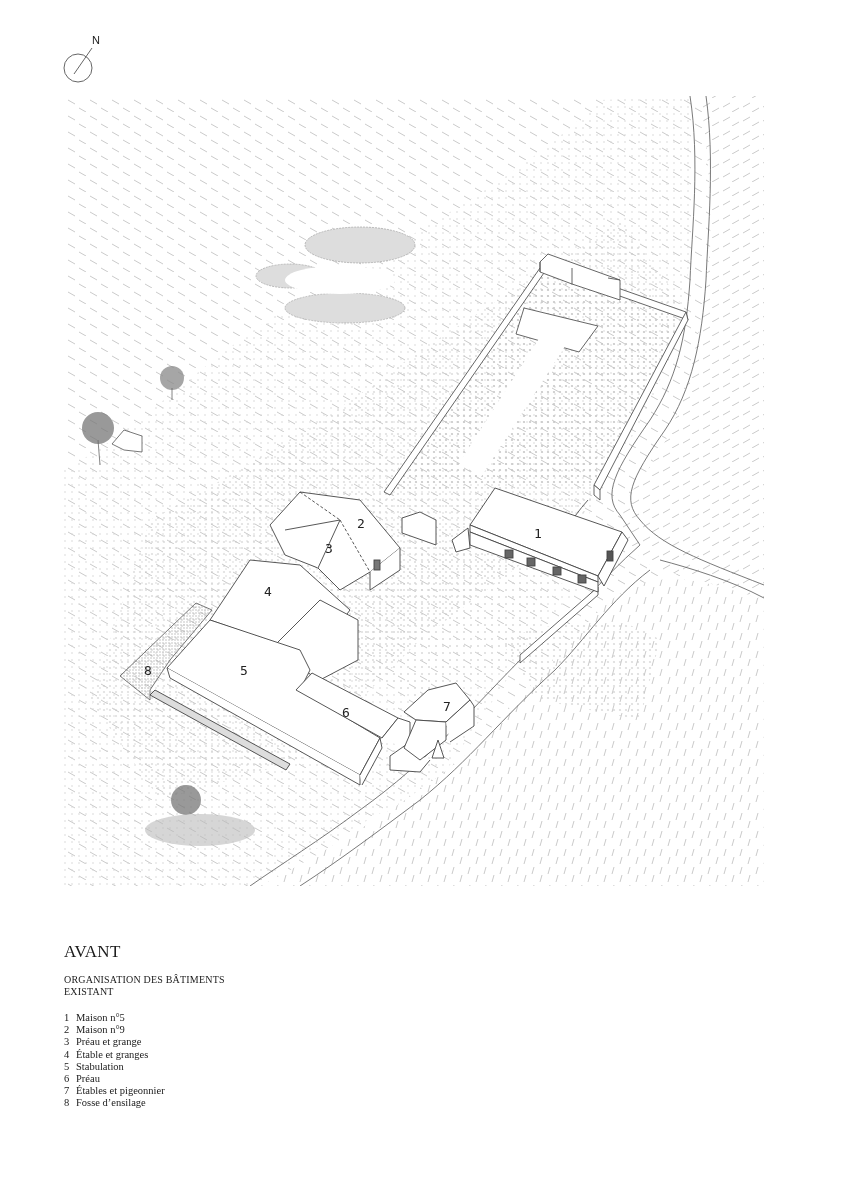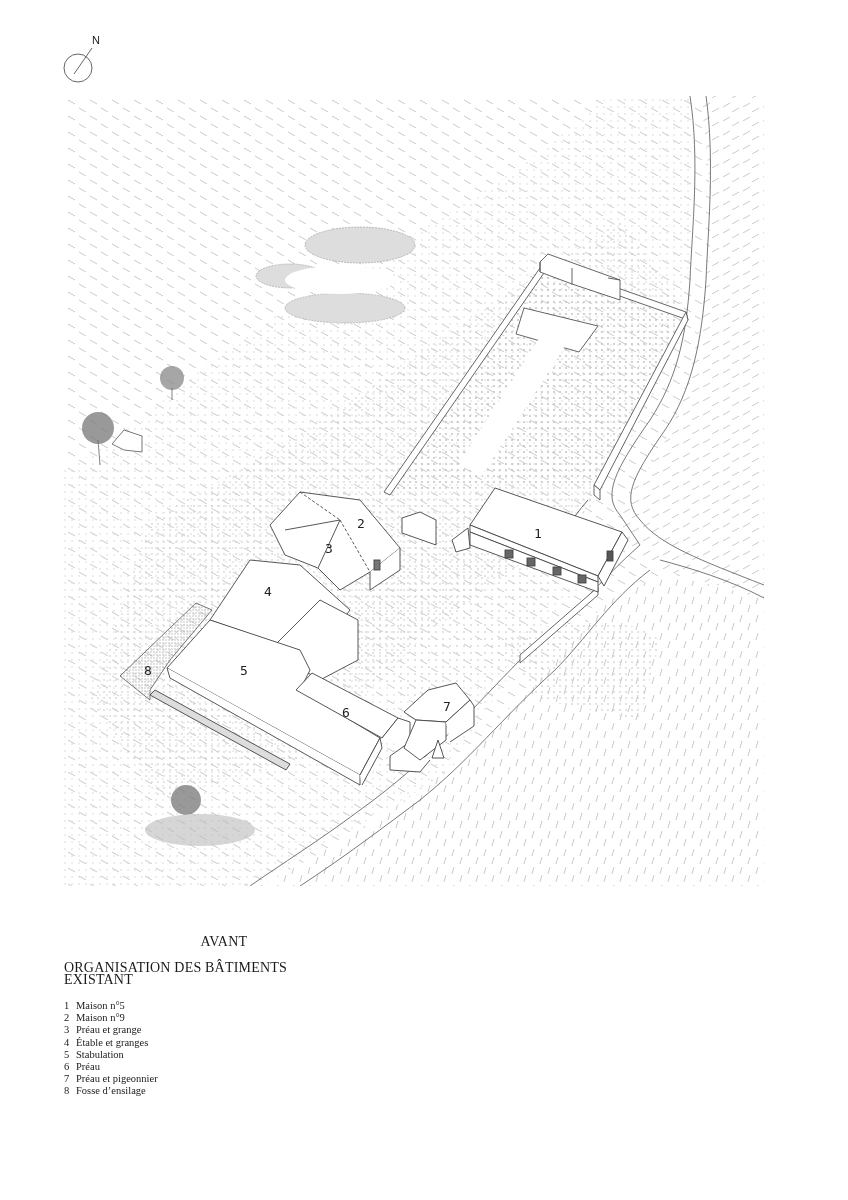--- a/index.html
+++ b/index.html
@@ -3,22 +3,22 @@
   <meta charset="utf-8">
   <style>
     html, body { margin: 0; padding: 0; background: #ffffff; }
     body { width: 848px; height: 1200px; position: relative; overflow: hidden;
            font-family: "Liberation Serif", "DejaVu Serif", serif; color: #1a1a1a; }
     .compass { position: absolute; left: 62px; top: 34px; width: 40px; height: 52px; }
     .compass-label { position: absolute; left: 92px; top: 34px; font-family: "Liberation Sans", "DejaVu Sans", sans-serif;
                      font-size: 11px; color: #222; }
     .plan { position: absolute; left: 64px; top: 96px; width: 700px; height: 790px; }
     .caption { position: absolute; left: 64px; top: 930px; width: 320px; }
-    .caption-title { font-size: 14px; letter-spacing: 0.3px; margin: 4px 0 12px 0; font-weight: normal; text-align: center; }
-    .caption-subtitle { font-size: 14px; line-height: 12px; margin: 0 0 14px 0; text-transform: uppercase; letter-spacing: 0.2px; }
+    .caption-title { font-size: 17px; letter-spacing: 0.3px; margin: 12px 0 12px 0; font-weight: normal; }
+    .caption-subtitle { font-size: 10px; line-height: 12px; margin: 0 0 14px 0; text-transform: uppercase; letter-spacing: 0.2px; }
     .legend { list-style: none; margin: 0; padding: 0; font-size: 10.5px; line-height: 12.2px; }
     .legend li { display: flex; }
     .legend .num { width: 12px; display: inline-block; }
     .bnum { font-family: "DejaVu Sans Mono", "Liberation Mono", monospace; font-size: 13px; fill: #222; }
   </style>
 </head>
 <body>
 
 <svg class="compass" viewBox="0 0 40 52">
   <circle cx="16" cy="34" r="14" fill="none" stroke="#666" stroke-width="1"></circle>
@@ -201,20 +201,20 @@
     <li>
         <span class="num">5</span>
         <span>Stabulation</span>
       </li>
     <li>
         <span class="num">6</span>
         <span>Préau</span>
       </li>
     <li>
         <span class="num">7</span>
-        <span>Préau et pigeonnier</span>
+        <span>Étables et pigeonnier</span>
       </li>
     <li>
         <span class="num">8</span>
         <span>Fosse d’ensilage</span>
       </li>
   </ul>
 </div>
 
 </body></html>

